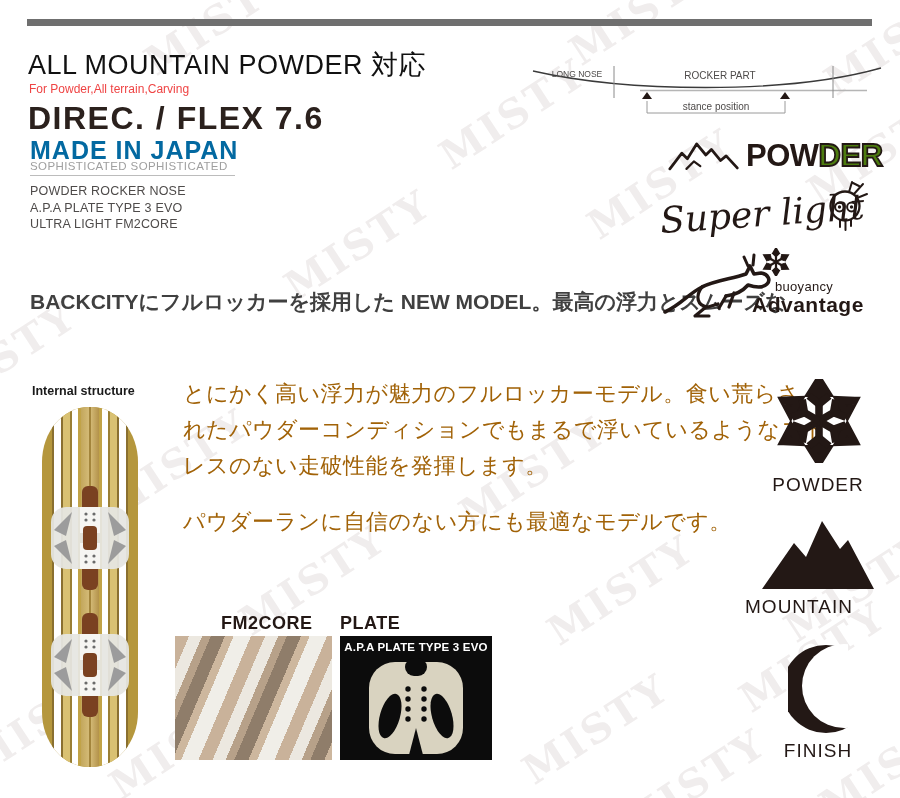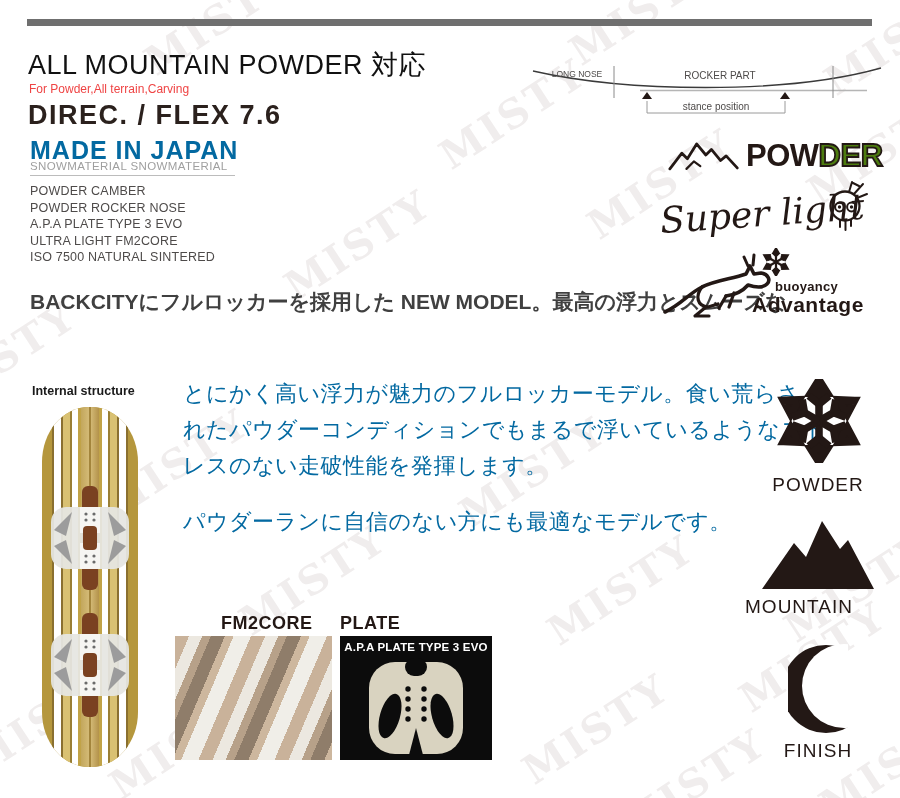--- a/index.html
+++ b/index.html
@@ -14,21 +14,21 @@
 
   .abs { position:absolute; }
   .z2 { z-index:2; }
 
   
   #top-bar { left:27px; top:19px; width:845px; height:7px; background:#6f6f6f; }
 
   
   #main-title { left:28px; top:47px; font-size:27px; font-weight:400; letter-spacing:0.5px; color:#111; white-space:nowrap; }
   #sub-title { left:29px; top:82px; font-size:12px; color:#ef4444; }
-  #spec-title { left:28px; top:100px; font-size:27px; font-weight:800; letter-spacing:1.5px; color:#2b211d; white-space:nowrap; }
+  #spec-title { left:28px; top:100px; font-size:32px; font-weight:800; letter-spacing:1.5px; color:#2b211d; white-space:nowrap; }
   #made-title { left:30px; top:136px; font-size:25px; font-weight:800; letter-spacing:1px; color:#0369a1; }
   #soph-title { left:30px; top:160px; font-size:11.5px; color:#9f9f9f; letter-spacing:0.4px; }
   #soph-line  { left:30px; top:175px; width:205px; height:1px; background:#bcbcbc; }
   #feature-list { left:30px; top:183px; font-size:12.5px; line-height:16.5px; color:#4e4b4a; letter-spacing:0.2px; }
   #desc-line1 { left:30px; top:288px; font-size:21px; font-weight:bold; color:#404040; white-space:nowrap; }
   #desc-line2 { left:30px; top:320px; font-size:15.5px; font-weight:bold; color:#3a3330; white-space:nowrap; }
 
   
   #rocker-title { left:575px; top:45px; width:300px; text-align:center; font-size:15px; font-weight:800; letter-spacing:0.3px; }
   #rocker-svg { left:515px; top:62px; }
@@ -36,27 +36,27 @@
 
   
   #powder-logo { left:668px; top:138px; display:flex; align-items:center; gap:6px; }
   #powder-word { font-size:31px; font-weight:800; letter-spacing:-0.5px; line-height:31px; white-space:nowrap; }
   #powder-word .outline { color:#4d7c0f; -webkit-text-stroke:1.8px #231815; }
   #superlight { left:660px; top:193px; font-family:"DejaVu Serif", serif; font-style:italic; font-size:36px; color:#231815; transform:rotate(-4deg); white-space:nowrap; }
   #skull { left:823px; top:176px; }
   #advantage-block { left:662px; top:246px; width:180px; }
   #kangaroo { position:absolute; left:0; top:6px; }
   #adv-snowflake { position:absolute; left:100px; top:2px; }
-  #buoyancy-label { position:absolute; left:113px; top:33px; font-size:13px; font-weight:bold; letter-spacing:0.3px; }
+  #buoyancy-label { position:absolute; left:113px; top:33px; font-size:13px; font-weight:normal; letter-spacing:0.3px; }
   #advantage-label { position:absolute; left:90px; top:47px; font-size:21px; font-weight:800; letter-spacing:0.5px; }
 
   
   #internal-label { left:32px; top:384px; font-size:12.5px; font-weight:800; color:#1a1a1a; }
   #board-svg { left:42px; top:407px; }
-  .jp { font-size:22px; color:#0369a1; white-space:nowrap; letter-spacing:0.5px; }
+  .jp { font-size:22px; color:#a16207; white-space:nowrap; letter-spacing:0.5px; }
   #jp1 { left:183px; top:379px; }
   #jp2 { left:183px; top:415px; }
   #jp3 { left:183px; top:451px; }
   #jp4 { left:183px; top:507px;font-family:Liberation Mono, monospace; }
 
   
   .badge-label { font-size:19px; letter-spacing:1px; color:#231815; text-align:center; }
   #badge-powder-icon { left:777px; top:379px; }
   #badge-powder-label { left:758px; top:474px; width:120px; }
   #badge-mountain-icon { left:760px; top:515px; }
@@ -102,29 +102,27 @@
       <span class="wm" style="left: 610px; top: 760px;">MISTY</span>
       <span class="wm" style="left: 810px; top: 740px;">MISTY</span>
     </div>
 
   <div id="top-bar" class="abs z2"></div>
 
   <div id="main-title" class="abs z2">ALL MOUNTAIN POWDER 対応</div>
   <div id="sub-title" class="abs z2">For Powder,All terrain,Carving</div>
   <div id="spec-title" class="abs z2">DIREC. / FLEX 7.6</div>
   <div id="made-title" class="abs z2">MADE IN JAPAN</div>
-  <div id="soph-title" class="abs z2">SNOWMATERIAL SNOWMATERIAL</div>
+  <div id="soph-title" class="abs z2">SOPHISTICATED SOPHISTICATED</div>
   <div id="soph-line" class="abs z2"></div>
 
   <div id="feature-list" class="abs z2">
-    <div>POWDER CAMBER</div>
     <div>POWDER ROCKER NOSE</div>
     <div>A.P.A PLATE TYPE 3 EVO</div>
     <div>ULTRA LIGHT FM2CORE</div>
-    <div>ISO 7500 NATURAL SINTERED</div>
   </div>
 
   <div id="desc-line1" class="abs z2">BACKCITYにフルロッカーを採用した NEW MODEL。最高の浮力とスムーズな</div>
 
   <svg id="rocker-svg" class="abs z2" width="380" height="56" viewBox="0 0 380 56">
     <path d="M 18,9 C 110,30 270,33 366,6" fill="none" stroke="#3a3a3a" stroke-width="1.3"></path>
     <line x1="125" y1="28.5" x2="352" y2="28.5" stroke="#b5b5b5" stroke-width="1.6"></line>
     <line x1="99" y1="4" x2="99" y2="36" stroke="#8a8a8a" stroke-width="1"></line>
     <line x1="318" y1="4" x2="318" y2="36" stroke="#8a8a8a" stroke-width="1"></line>
     <text x="62" y="15" text-anchor="middle" class="diag-label">LONG NOSE</text>

